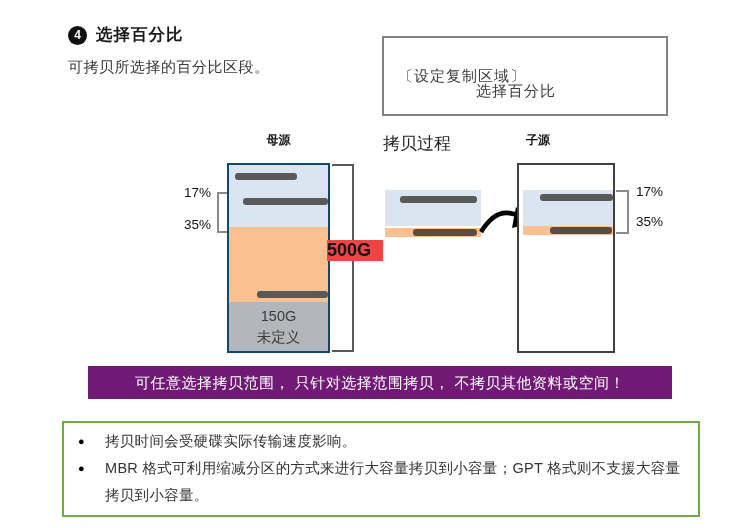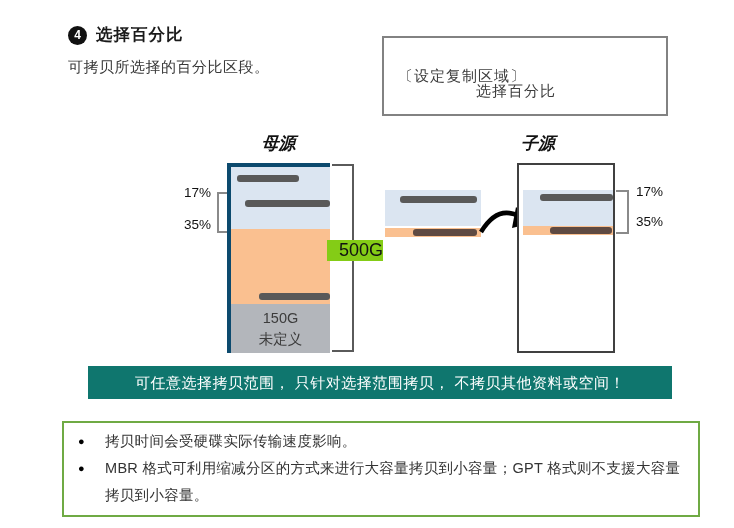--- a/index.html
+++ b/index.html
@@ -15,27 +15,27 @@
     font-size:12px;font-weight:bold;display:flex;align-items:center;justify-content:center;}
   .step-title{font-size:16.5px;font-weight:bold;color:#1a1a1a;letter-spacing:1px;}
   .subtitle{left:68px;top:58px;font-size:15px;color:#383838;letter-spacing:0.5px;text-align:right;}
 
   
   .menu-box{left:382px;top:36px;width:282px;height:76px;border:2px solid #828282;background:#fff;}
   .menu-line1{left:398px;top:51px;font-size:15px;color:#3d3d3d;letter-spacing:1px;margin-top:16px;}
   .menu-line2{left:476px;top:82px;font-size:15px;color:#3d3d3d;letter-spacing:1px;}
 
   
-  .disk-title{font-size:17px;font-weight:bold;color:#111;text-align:center;font-style:italic;}
+  .disk-title{font-size:12px;font-weight:bold;color:#111;text-align:center;}
   .src-title{left:227px;top:132px;width:103px;}
   .proc-title{left:383px;top:132px;font-size:17px;font-weight:normal;color:#222;}
   .tgt-title{left:489px;top:132px;width:98px;}
 
   
-  .src-disk{left:227px;top:163px;width:103px;height:190px;border:4px solid #0c4a6e;background:#fff;box-sizing:border-box;}
+  .src-disk{left:227px;top:163px;width:103px;height:190px;border:2px solid #0c4a6e;background:#fff;box-sizing:border-box;}
   .sec{position:absolute;left:0;width:99px;}
   .sec-blue{top:0;height:62px;background:#dbe5f1;}
   .sec-orange{top:62px;height:75px;background:#fac090;}
   .sec-gray{top:137px;height:49px;background:#b3b6bb;text-align:center;
     font-size:14.5px;color:#3c3c3c;line-height:21px;padding-top:4px;box-sizing:border-box;}
   .pbar{position:absolute;height:7px;background:#595959;border-radius:3px;}
   .b1{left:6px;top:8px;width:62px;}
   .b2{left:14px;top:33px;width:85px;}
   .b3{left:28px;top:64px;width:71px;}
   .b4{left:10px;top:78px;width:31px;height:6px;}
@@ -47,38 +47,38 @@
     border-left:2px solid #8a8a8a;border-top:2px solid #8a8a8a;border-bottom:2px solid #8a8a8a;}
   .src-right-brk{left:332px;top:164px;width:22px;height:188px;
     border-right:2px solid #5a5a5a;border-top:2px solid #5a5a5a;border-bottom:2px solid #5a5a5a;}
   .tgt-right-brk{left:616px;top:190px;width:13px;height:44px;
     border-right:2px solid #8a8a8a;border-top:2px solid #8a8a8a;border-bottom:2px solid #8a8a8a;}
   .pct{font-size:13.5px;font-weight:normal;color:#111;}
   .src-pct-top{left:171px;top:185px;width:40px;text-align:right;}
   .src-pct-bot{left:171px;top:217px;width:40px;text-align:right;}
   .tgt-pct-top{left:636px;top:184px;}
   .tgt-pct-bot{left:636px;top:214px;}
-  .capacity{left:327px;top:240px;width:56px;text-align:right;background:#84cc16;
-    font-size:18px;font-weight:normal;color:#111;}
+  .capacity{left:327px;top:240px;width:56px;text-align:left;background:#ef4444;
+    font-size:18px;font-weight:bold;color:#111;}
 
   
   .frag-blue{left:385px;top:190px;width:96px;height:36px;background:#dbe5f1;}
   .frag-blue .fb{left:15px;top:6px;width:77px;}
   .frag-orange{left:385px;top:228px;width:96px;height:9px;background:#fac090;}
   .frag-orange .fbr{left:28px;top:1px;width:64px;background:#5f4a42;}
 
   
   .tgt-disk{left:517px;top:163px;width:98px;height:190px;border:2px solid #404040;background:#fff;box-sizing:border-box;}
   .tgt-blue{position:absolute;left:4px;top:25px;width:90px;height:36px;background:#dbe5f1;}
   .tgt-blue .tb{left:17px;top:4px;width:73px;}
   .tgt-orange{position:absolute;left:4px;top:61px;width:90px;height:9px;background:#fac090;}
   .tgt-orange .tbr{left:27px;top:1px;width:62px;background:#5f4a42;}
 
   
-  .banner{left:88px;top:366px;width:584px;height:33px;background:#0f766e;color:#fff;
+  .banner{left:88px;top:366px;width:584px;height:33px;background:#701a75;color:#fff;
     font-size:15px;text-align:center;line-height:33px;letter-spacing:0.5px;}
 
   
   .note-box{left:62px;top:421px;width:638px;height:96px;border:2px solid #6faa44;
     box-sizing:border-box;display:flex;background:#fff;}
   .note-label{width:71px;background:#6faa44;display:flex;align-items:center;justify-content:center;
     font-size:17px;font-weight:bold;color:#111;letter-spacing:2px;}
   .note-content{flex:1;padding:5px 10px 4px 14px;}
   .note-item{display:flex;line-height:27px;font-size:14.5px;color:#333;}
   .note-bullet{width:27px;flex:0 0 27px;font-size:11px;color:#000;}
@@ -93,20 +93,21 @@
     <span class="step-circle">4</span>
     <span class="step-title">选择百分比</span>
   </div>
   <div class="abs subtitle">可拷贝所选择的百分比区段。</div>
 
   <div class="abs menu-box"></div>
   <div class="abs menu-line1">〔设定复制区域〕</div>
   <div class="abs menu-line2">选择百分比</div>
 
   <div class="abs disk-title src-title">母源</div>
+  <div class="abs proc-title">拷贝过程</div>
   <div class="abs disk-title tgt-title">子源</div>
 
   <div class="abs src-disk">
     <div class="sec sec-blue">
       <div class="pbar b1"></div>
       <div class="pbar b2"></div>
     </div>
     <div class="sec sec-orange">
       <div class="pbar b3"></div>
       <div class="pbar b4"></div>

